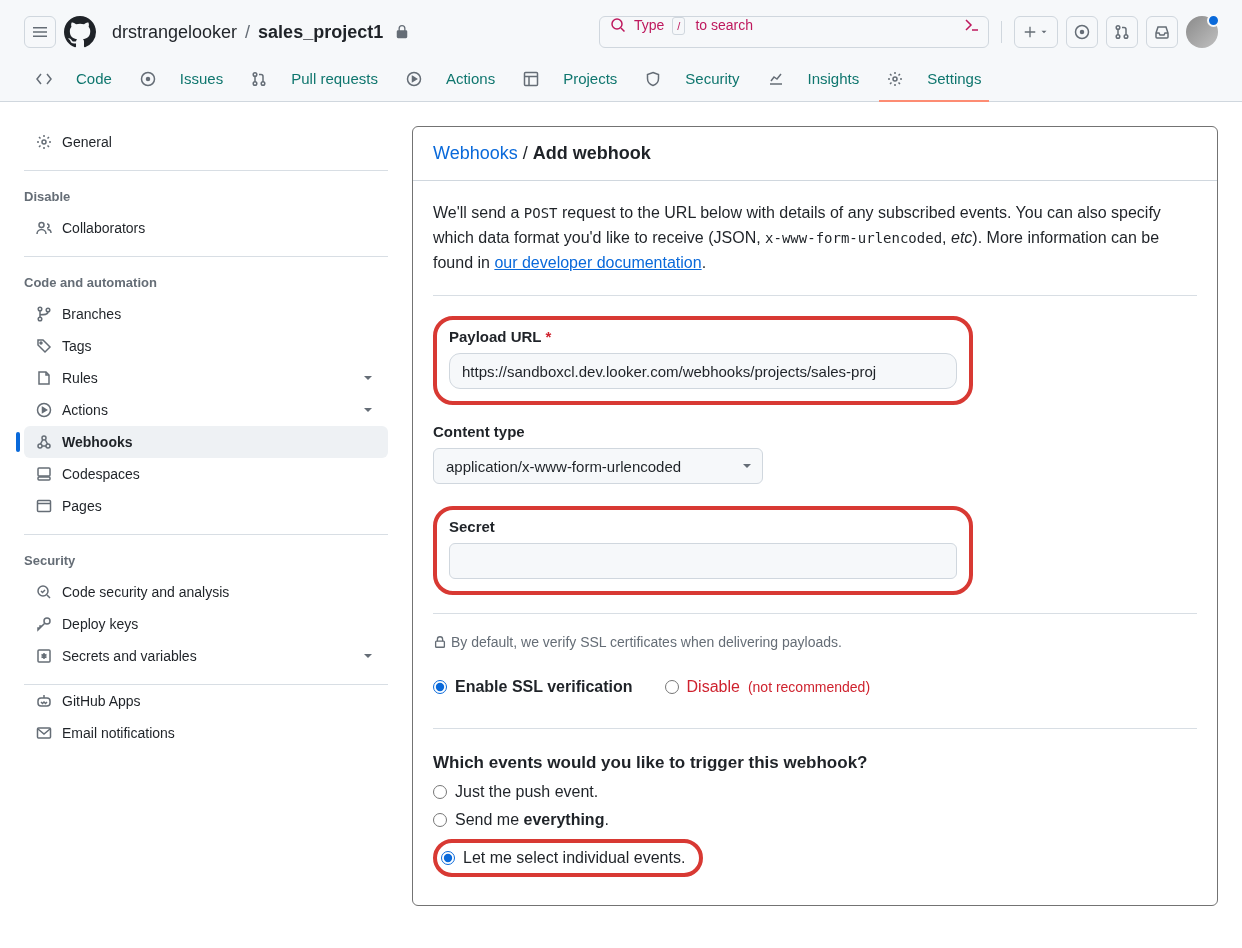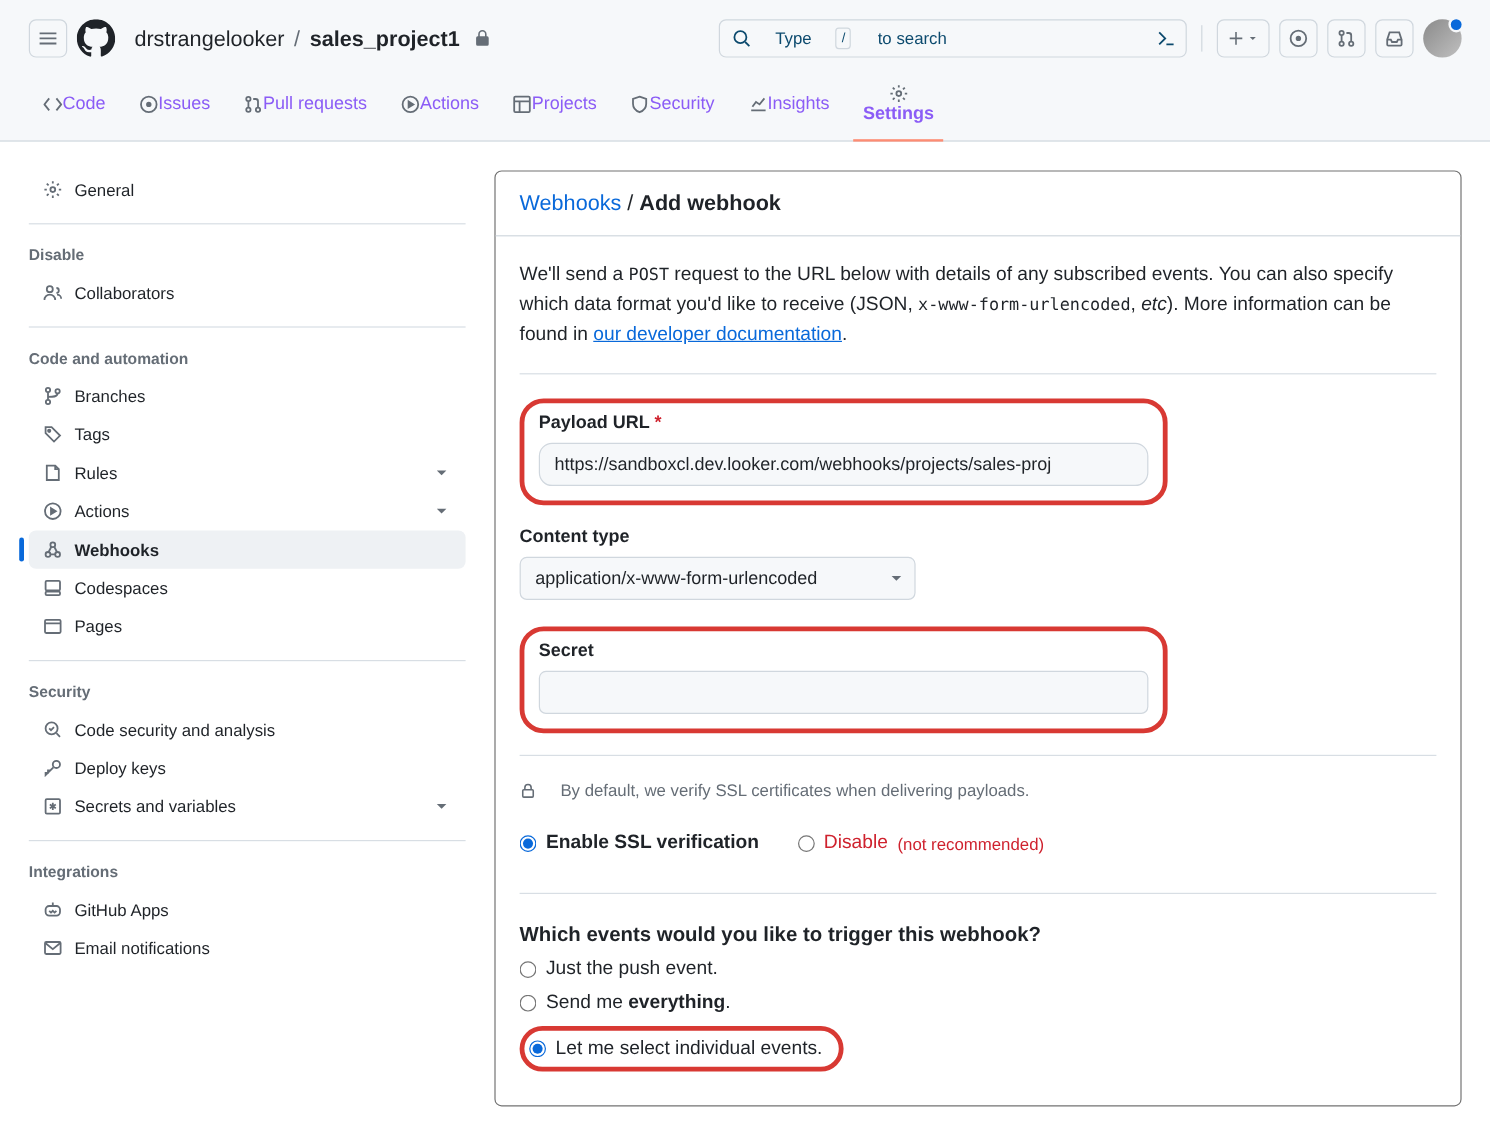--- a/index.html
+++ b/index.html
@@ -37,27 +37,27 @@
       font-size: 18px;
       gap: 8px;
       margin-left: 8px;
     }
     .breadcrumb a { color: #1f2328; text-decoration: none; }
     .breadcrumb .sep { color: #656d76; }
     .breadcrumb .repo { font-weight: 600; }
     .lock-icon { width: 14px; height: 14px; color: #656d76; margin-left:4px;}
     .spacer { flex: 1; }
     .search {
-      display: flex; align-items: center;
+      display: flex; align-items: flex-start;
       border: 1px solid #d0d7de;
       border-radius: 6px;
       padding: 0 8px 0 10px;
       width: 390px; height: 32px;
-      color: #0c4a6e;
-      gap: 20px;
+      color: #be185d;
+      gap: 8px;
     }
     .search .kbd {
       border: 1px solid #d0d7de;
       border-radius: 3px;
       font-size: 11px;
       padding: 0 4px;
       line-height: 16px;
     }
     .search .slash { margin-right: 2px;}
     .search .txt { flex:1; font-size: 14px;}
@@ -82,28 +82,28 @@
     
     .repo-nav {
       display: flex;
       align-items: center;
       gap: 4px;
       padding: 0 24px;
       background: #f6f8fa;
       border-bottom: 1px solid #d0d7de;
     }
     .repo-nav .tab {
-      display: flex; align-items: center; gap: 0;
+      display: flex; align-items: center; gap: 24px;
       padding: 10px 12px 14px 12px;
-      color: #8b5cf6;
+      color: #0f766e;
       font-size: 15px;
       cursor: pointer;
       position: relative;
     }
-    .repo-nav .tab.active { font-weight:700;flex-direction:column;}
+    .repo-nav .tab.active { font-weight:400;}
     .repo-nav .tab.active::after {
       content:""; position:absolute; left:4px; right:4px; bottom:-1px;
       height:2px; background:#fd8c73;
     }
     .repo-nav svg { width:16px; height:16px; color:#656d76; }
     
     .main {
       display:flex;
       padding: 24px;
       gap: 24px;
@@ -167,21 +167,21 @@
       padding:8px 12px 12px 12px;margin-bottom:18px;
       width:540px;
     }
     .highlight-box.wide{width:540px;}
     .highlight-pill{
       display:inline-block;
       border:4px solid #d83933;border-radius:999px;
       padding: 6px 14px 6px 4px;
     }
     .subtle{color:#656d76;font-size:14px;}
-    .ssl-row{display:flex;align-items:flex-end;gap:20px;}
+    .ssl-row{display:flex;align-items:center;gap:4px;}
     .radio-row{display:flex;align-items:center;gap:8px;margin:10px 0;font-size:16px;}
     .radio-row input{accent-color:#0969da;width:14px;height:14px;}
     .radio-row .strong{font-weight:600;}
     .radio-row .danger{color:#cf222e;}
     .radio-row .danger-sub{color:#cf222e;font-size:14px;}
     .question{font-size:17px;font-weight:600;margin:24px 0 10px 0;}
     .inline-radio-group{display:flex;gap:32px;margin:18px 0 14px 0;}
     .secret-input{width:100%;}
   </style>
 </head>
@@ -409,21 +409,20 @@
       <svg viewBox="0 0 16 16" fill="none" stroke="currentColor" stroke-width="1.5">
           <rect x="2" y="2" width="12" height="12" rx="1"></rect>
           <path d="M8 5v6M5.5 6.5l5 3M10.5 6.5l-5 3"></path>
         </svg>
       <span>Secrets and variables</span>
       <svg class="chev" width="14" height="14" viewBox="0 0 16 16" fill="currentColor">
           <path d="M4 6l4 4 4-4z"></path>
         </svg>
     </div>
     <hr class="side-hr">
-    <div class="side-group">Integrations</div>
     <div class="side-item">
       <svg viewBox="0 0 16 16" fill="none" stroke="currentColor" stroke-width="1.5">
           <rect x="2" y="5" width="12" height="8" rx="3"></rect>
           <path d="M5 9l1.5 1.5L8 9l1.5 1.5L11 9M8 2v3"></path>
         </svg>
       <span>GitHub Apps</span>
     </div>
     <div class="side-item">
       <svg viewBox="0 0 16 16" fill="none" stroke="currentColor" stroke-width="1.5">
           <rect x="1.5" y="3" width="13" height="10" rx="1"></rect>

